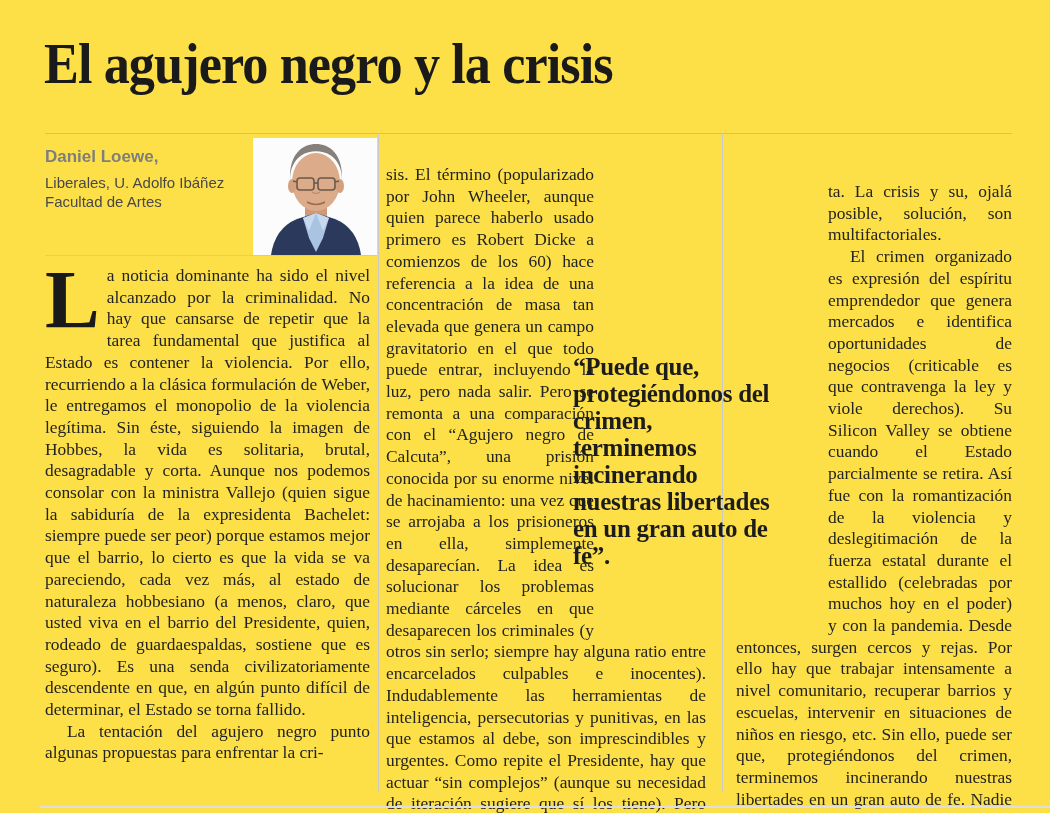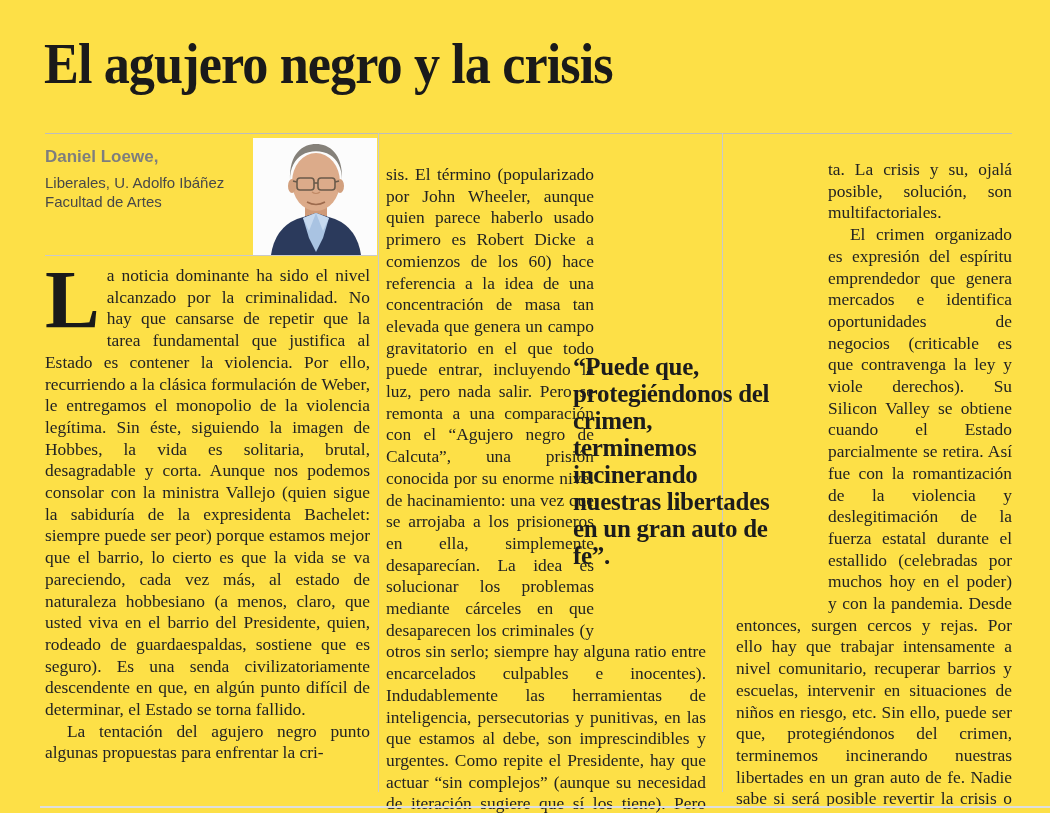--- a/index.html
+++ b/index.html
@@ -18,21 +18,21 @@
   .top-rule{position:absolute;left:45px;top:133px;width:967px;height:1px;background:#bdbdbd;}
   .vrule{position:absolute;top:133px;height:659px;width:1px;background:#c9c9c9;}
   .vrule1{left:378px;}
   .vrule2{left:722px;}
   .bottom-rule{position:absolute;left:40px;top:806px;width:1010px;height:2px;background:#dedede;}
 
   
   .col{position:absolute;top:133px;height:680px;}
   .col1{left:45px;width:325px;}
   .col2{left:386px;width:320px;padding-top:31px;box-sizing:border-box;}
-  .col3{left:736px;width:276px;padding-top:26px;box-sizing:border-box;}
+  .col3{left:736px;width:276px;padding-top:48px;box-sizing:border-box;}
 
   .body-p{margin:0;font-size:17.4px;line-height:21.7px;color:#232323;
           text-align:justify;}
   .body-p.indent{text-indent:22px;}
 
   
   .author-block{position:relative;height:108px;}
   .author-name{font-family:"Liberation Sans",sans-serif;font-weight:700;
                font-size:17px;color:#7e7e7e;margin-top:14px;}
   .author-affil{font-family:"Liberation Sans",sans-serif;font-size:15px;

